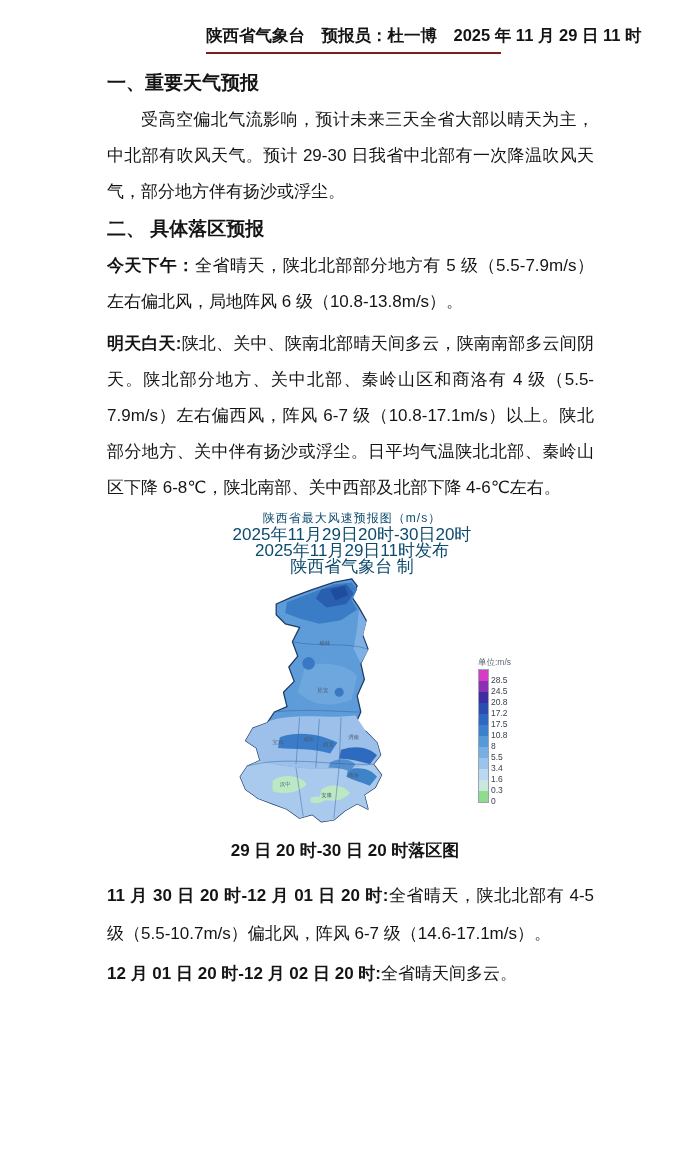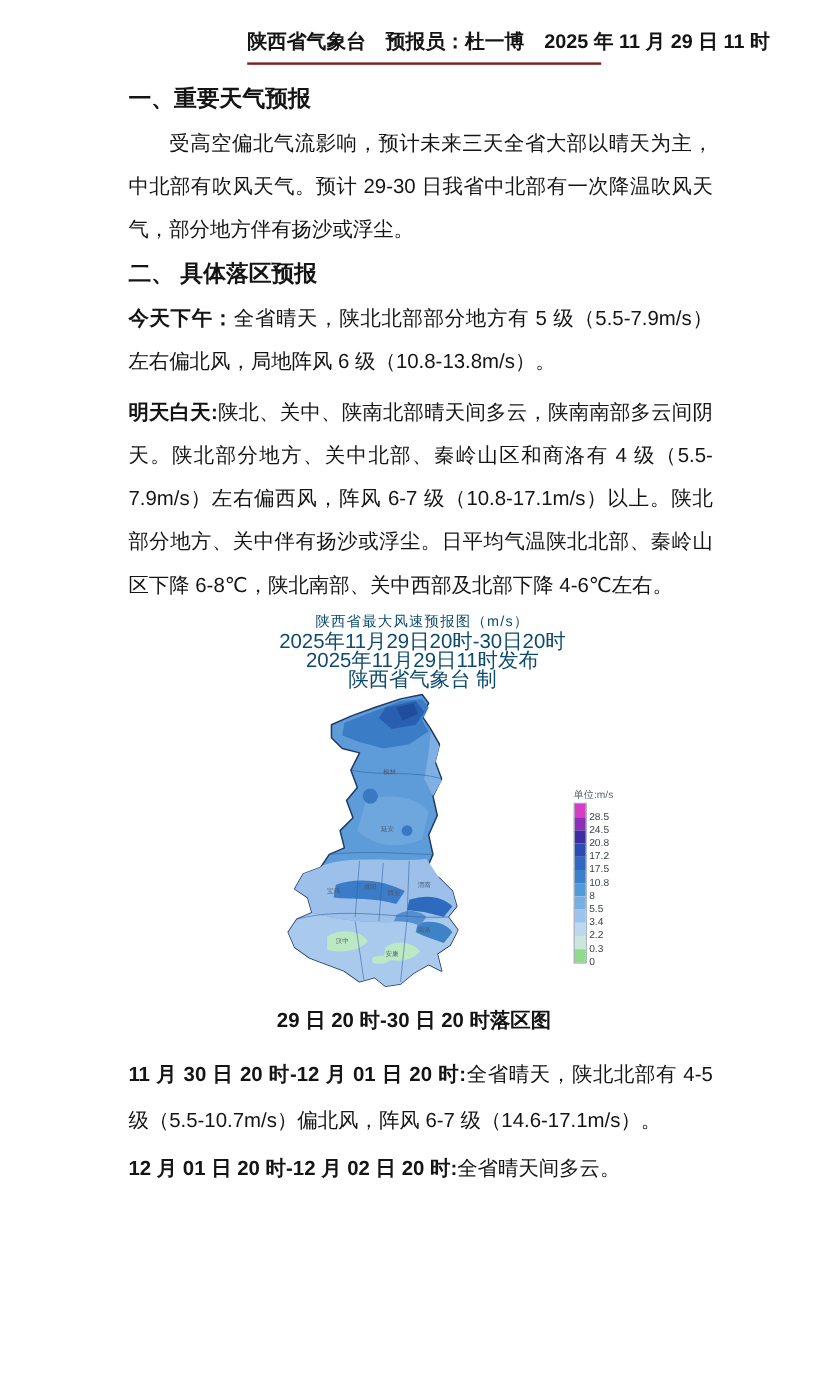--- a/index.html
+++ b/index.html
@@ -148,21 +148,21 @@
         <div class="legend-labels">
             <div class="lg-label" style="top: 7px;">28.5</div>
             <div class="lg-label" style="top: 18px;">24.5</div>
             <div class="lg-label" style="top: 29px;">20.8</div>
             <div class="lg-label" style="top: 40px;">17.2</div>
             <div class="lg-label" style="top: 51px;">17.5</div>
             <div class="lg-label" style="top: 62px; text-align: center;">10.8</div>
             <div class="lg-label" style="top: 73px;">8</div>
             <div class="lg-label" style="top: 84px;">5.5</div>
             <div class="lg-label" style="top: 95px;">3.4</div>
-            <div class="lg-label" style="top: 106px;">2.2</div>
+            <div class="lg-label" style="top: 106px;">1.6</div>
             <div class="lg-label" style="top: 117px;">0.3</div>
             <div class="lg-label" style="top: 128px;">0</div>
           </div>
       </div>
     </div>
   </div>
 
   <div class="map-caption">29 日 20 时-30 日 20 时落区图</div>
 </div>
 

